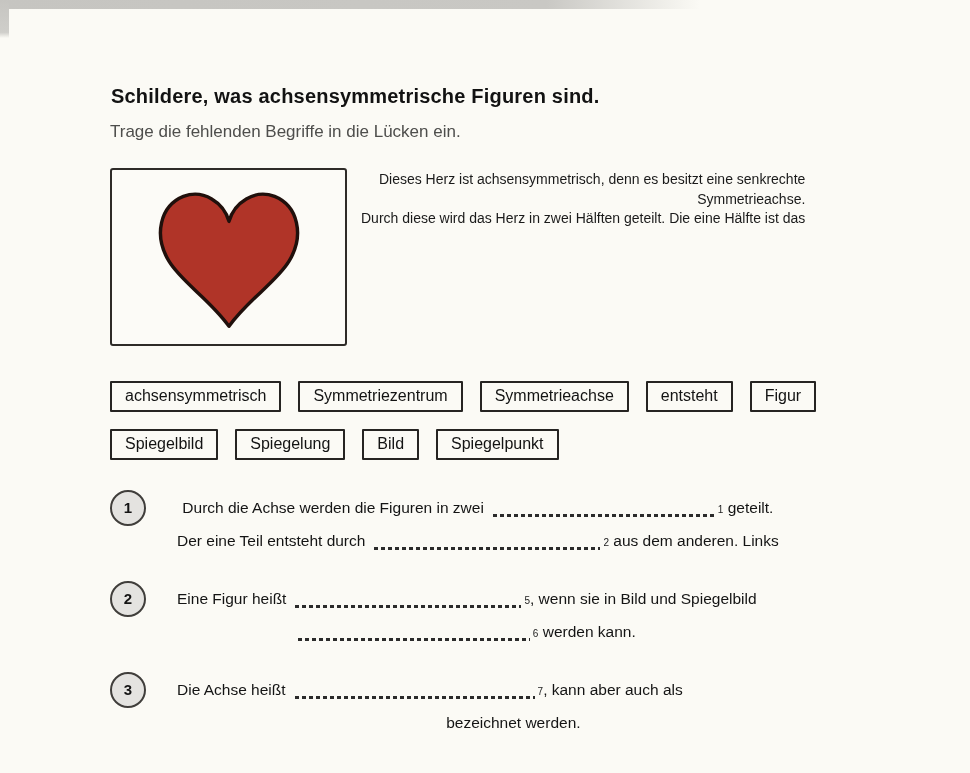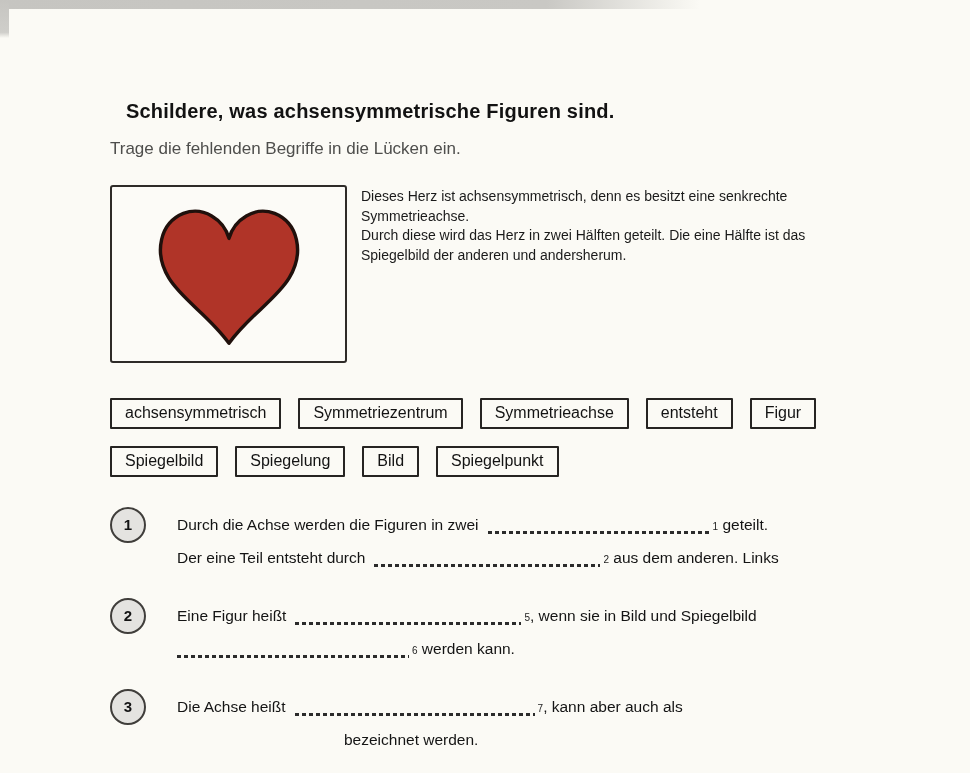--- a/index.html
+++ b/index.html
@@ -9,43 +9,43 @@
     font-family:"Liberation Sans","DejaVu Sans",sans-serif;
   }
   
   .edge-top{position:absolute;top:0;left:0;width:700px;height:9px;
     background:linear-gradient(90deg,#c6c5c1 0%,#c9c8c4 78%,#fbfaf5 100%);}
   .edge-left{position:absolute;top:0;left:0;width:9px;height:38px;
     background:linear-gradient(180deg,#c6c5c1 0%,#cfceca 85%,#fbfaf5 100%);}
 
   .content{position:absolute;left:110px;top:84px;width:770px;}
 
-  .title{font-size:20px;font-weight:bold;margin:16px;letter-spacing:.2px;color:#121212;}
+  .title{font-size:20px;font-weight:bold;margin:1px;letter-spacing:.2px;color:#121212;}
   .subtitle{margin-top:14px;font-size:17px;color:#4e4e4c;}
 
   .figure-row{display:flex;margin-top:26px;}
   .heart-box{width:233px;height:174px;flex:0 0 auto;
     border:2px solid #2e2b28;border-radius:3px;background:#fcfbf7;
     display:flex;align-items:center;justify-content:center;}
-  .caption{margin-left:14px;font-size:14px;line-height:19.5px;padding-top:2px;color:#1a1a1a;}
+  .caption{margin-left:14px;font-size:14px;line-height:19.5px;padding-top:2px;color:#1a1a1a;text-align:right;}
   .caption div{white-space:nowrap;}
 
   .word-bank{margin-top:35px;}
   .chip-row{display:flex;gap:17px;margin-bottom:17px;}
   .chip{border:2px solid #262422;border-radius:1px;background:transparent;
     padding:3px 13px;font-size:16px;line-height:1.3;color:#131313;
     font-family:"Liberation Sans","DejaVu Sans",sans-serif;cursor:pointer;text-align:center;}
 
   .questions{margin-top:30px;}
   .question{display:flex;margin-bottom:18px;}
   .qnum{width:32px;height:32px;flex:0 0 auto;margin-right:31px;
     border:2px solid #403e3b;border-radius:50%;background:#e4e3e0;
     font-weight:bold;font-size:15px;color:#141414;
     display:flex;align-items:center;justify-content:center;}
-  .qlines{font-size:15.5px;padding-top:7px;color:#141414;}
+  .qlines{font-size:15.5px;padding-top:7px;color:#141414;text-align:center;}
   .qline{line-height:21px;margin-bottom:10px;white-space:nowrap;}
   .blank{display:inline-block;height:3px;vertical-align:-4px;margin-left:9px;
     background:repeating-linear-gradient(90deg,#2b2b2b 0 4px,transparent 4px 7px);}
   .blank.line-start{margin-left:0;}
   .w226{width:226px}.w222{width:222px}.w232{width:232px}.w240{width:240px}
   .bnum{font-size:10px;color:#222;margin-left:3px;}
   .indent8{margin-left:167px;}
 </style>
 </head>
 <body>
@@ -61,21 +61,20 @@
   <div class="figure-row">
     <div class="heart-box">
       <svg width="172" height="155" viewBox="0 0 200 180">
         <path stroke-width="4" stroke-linejoin="round" d="M100 48 C 94 26, 70 10, 47 19 C 20 30, 12 64, 30 94 C 45 119, 77 138, 100 170 C 123 138, 155 119, 170 94 C 188 64, 180 30, 153 19 C 130 10, 106 26, 100 48 Z" fill="#b03428" stroke="#20100c"></path>
       </svg>
     </div>
     <div class="caption">
       <div>Dieses Herz ist achsensymmetrisch, denn es besitzt eine senkrechte</div>
       <div>Symmetrieachse.</div>
       <div>Durch diese wird das Herz in zwei Hälften geteilt. Die eine Hälfte ist das</div>
-      <div>Spiegelbild der anderen und andersherum.</div>
     </div>
   </div>
 
   <div class="word-bank">
     <div class="chip-row">
       <button class="chip">achsensymmetrisch</button>
       <button class="chip">Symmetriezentrum</button>
       <button class="chip">Symmetrieachse</button>
       <button class="chip">entsteht</button>
       <button class="chip">Figur</button>

